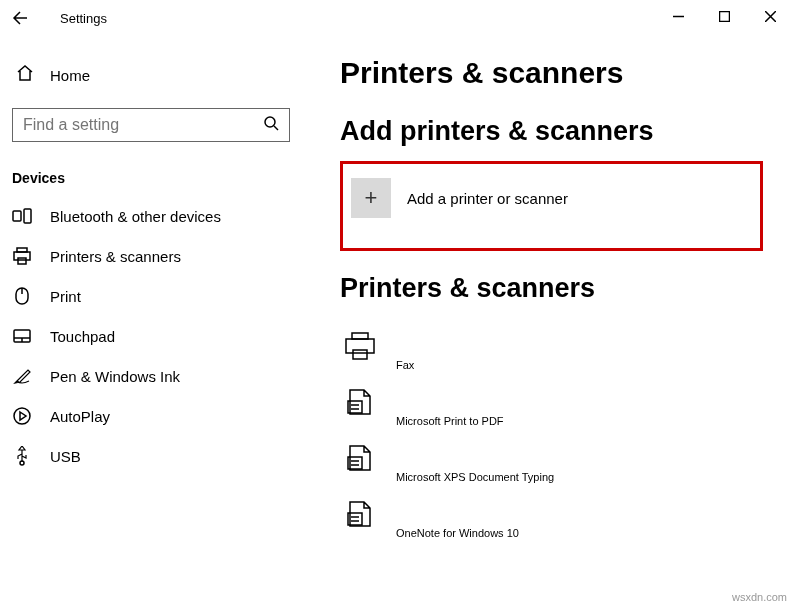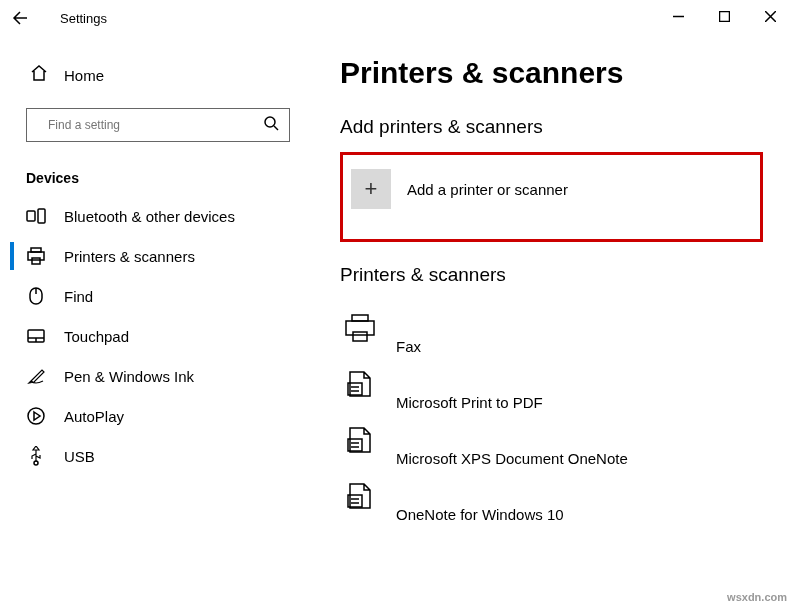--- a/index.html
+++ b/index.html
@@ -3,43 +3,43 @@
   <meta charset="utf-8">
   <style>
     * { margin: 0; padding: 0; box-sizing: border-box; font-family: "Segoe UI", Arial, sans-serif; }
     body { width: 793px; height: 607px; background: #fff; overflow: hidden; position: relative; }
     .titlebar { height: 36px; display: flex; align-items: center; position: relative; text-align: center; }
     .back-btn { width: 40px; height: 36px; display: flex; align-items: center; justify-content: center; cursor: pointer; }
     .app-title { font-size: 13px; margin-left: 20px; }
     .win-controls { position: absolute; right: 0; top: 0; display: flex; }
     .win-btn { width: 46px; height: 32px; display: flex; align-items: center; justify-content: center; cursor: pointer; }
     .container { display: flex; height: calc(100% - 36px); }
-    .sidebar { width: 320px; padding-left: 20px; padding-top: 20px; }
+    .sidebar { width: 320px; padding-left: 6px; padding-top: 20px; }
     .home-row { display: flex; align-items: center; padding: 8px 10px; cursor: pointer; }
     .home-row .icon { width: 20px; margin-right: 14px; }
     .home-label { font-size: 15px; }
     .search-box { margin: 14px 30px 18px 6px; border: 1px solid #666; height: 34px; display: flex; align-items: center; padding: 0 10px; }
-    .search-input { border: none; outline: none; flex: 1; font-size: 12px; background: transparent; color: #ec4899; margin-left: 11px; }
+    .search-input { border: none; outline: none; flex: 1; font-size: 16px; background: transparent; color: #ec4899; }
     .search-icon { font-size: 14px; color: #333; }
     .group-header { font-size: 14px; font-weight: 700; padding: 10px 6px 10px 6px; }
     .nav-item { display: flex; align-items: center; height: 40px; padding-left: 6px; cursor: pointer; position: relative; }
     .nav-item.active::before { content: ""; position: absolute; left: -10px; top: 6px; bottom: 6px; width: 4px; background: #0078d4; }
     .nav-icon { width: 20px; height: 20px; margin-right: 18px; display: flex; align-items: center; justify-content: center; }
     .nav-label { font-size: 15px; }
     .main { flex: 1; padding: 20px 30px 0 20px; overflow-y: auto; }
     .page-title { font-size: 30px; font-weight: 600; margin-bottom: 26px; }
-    .section-head { font-size: 19px; font-weight: 400; margin-bottom: 14px; }
+    .section-head { font-size: 27px; font-weight: 700; margin-bottom: 14px; }
     .highlight-box { border: 3px solid #cc0000; padding: 14px 8px 30px 8px; margin-bottom: 22px; }
     .add-row { display: flex; align-items: center; cursor: pointer; }
     .add-tile { width: 40px; height: 40px; background: #d9d9d9; display: flex; align-items: center; justify-content: center; margin-right: 16px; font-size: 22px; color: #333; }
     .add-label { font-size: 15px; }
     .printer-item { display: flex; align-items: center; height: 56px; cursor: pointer; }
     .printer-icon { width: 40px; height: 40px; margin-right: 16px; display: flex; align-items: center; justify-content: center; }
-    .printer-label { font-size: 15px; margin-top: 37px; }
-    .watermark { position: absolute; bottom: 4px; right: 6px; font-size: 11px; color: #999; font-weight: bold; }
+    .printer-label { font-size: 11px; margin-top: 37px; }
+    .watermark { position: absolute; bottom: 4px; right: 6px; font-size: 11px; color: #999; }
     svg { stroke: #000; fill: none; stroke-width: 1.5; }
   </style>
 </head>
 <body>
 
 <div class="titlebar">
   <div class="back-btn">
     <svg width="16" height="16" viewBox="0 0 16 16">
         <path d="M8 2 L2 8 L8 14 M2 8 H15"></path>
       </svg>
@@ -106,21 +106,21 @@
       <span class="nav-label">Printers &amp; scanners</span>
     </div>
 
     <div class="nav-item">
       <span class="nav-icon">
         <svg width="14" height="18" viewBox="0 0 14 18">
             <rect x="1" y="1" width="12" height="16" rx="6"></rect>
             <path d="M7 1 V7"></path>
           </svg>
       </span>
-      <span class="nav-label">Find</span>
+      <span class="nav-label">Print</span>
     </div>
 
     <div class="nav-item">
       <span class="nav-icon">
         <svg width="18" height="14" viewBox="0 0 18 14">
             <rect x="1" y="1" width="16" height="12" rx="1"></rect>
             <path d="M1 9 H17 M9 9 V13"></path>
           </svg>
       </span>
       <span class="nav-label">Touchpad</span>
@@ -193,21 +193,21 @@
     </div>
 
     <div class="printer-item">
       <span class="printer-icon">
         <svg width="26" height="30" viewBox="0 0 26 30" stroke-width="2">
             <path d="M3 3 H17 L23 9 V27 H3 Z M17 3 V9 H23"></path>
             <rect x="1" y="14" width="14" height="12"></rect>
             <path d="M4 18h8M4 22h8" stroke-width="1.3"></path>
           </svg>
       </span>
-      <span class="printer-label">Microsoft XPS Document OneNote</span>
+      <span class="printer-label">Microsoft XPS Document Typing</span>
     </div>
 
 
     <div class="printer-item">
       <span class="printer-icon">
         <svg width="26" height="30" viewBox="0 0 26 30" stroke-width="2">
             <path d="M3 3 H17 L23 9 V27 H3 Z M17 3 V9 H23"></path>
             <rect x="1" y="14" width="14" height="12"></rect>
             <path d="M4 18h8M4 22h8" stroke-width="1.3"></path>
           </svg>

